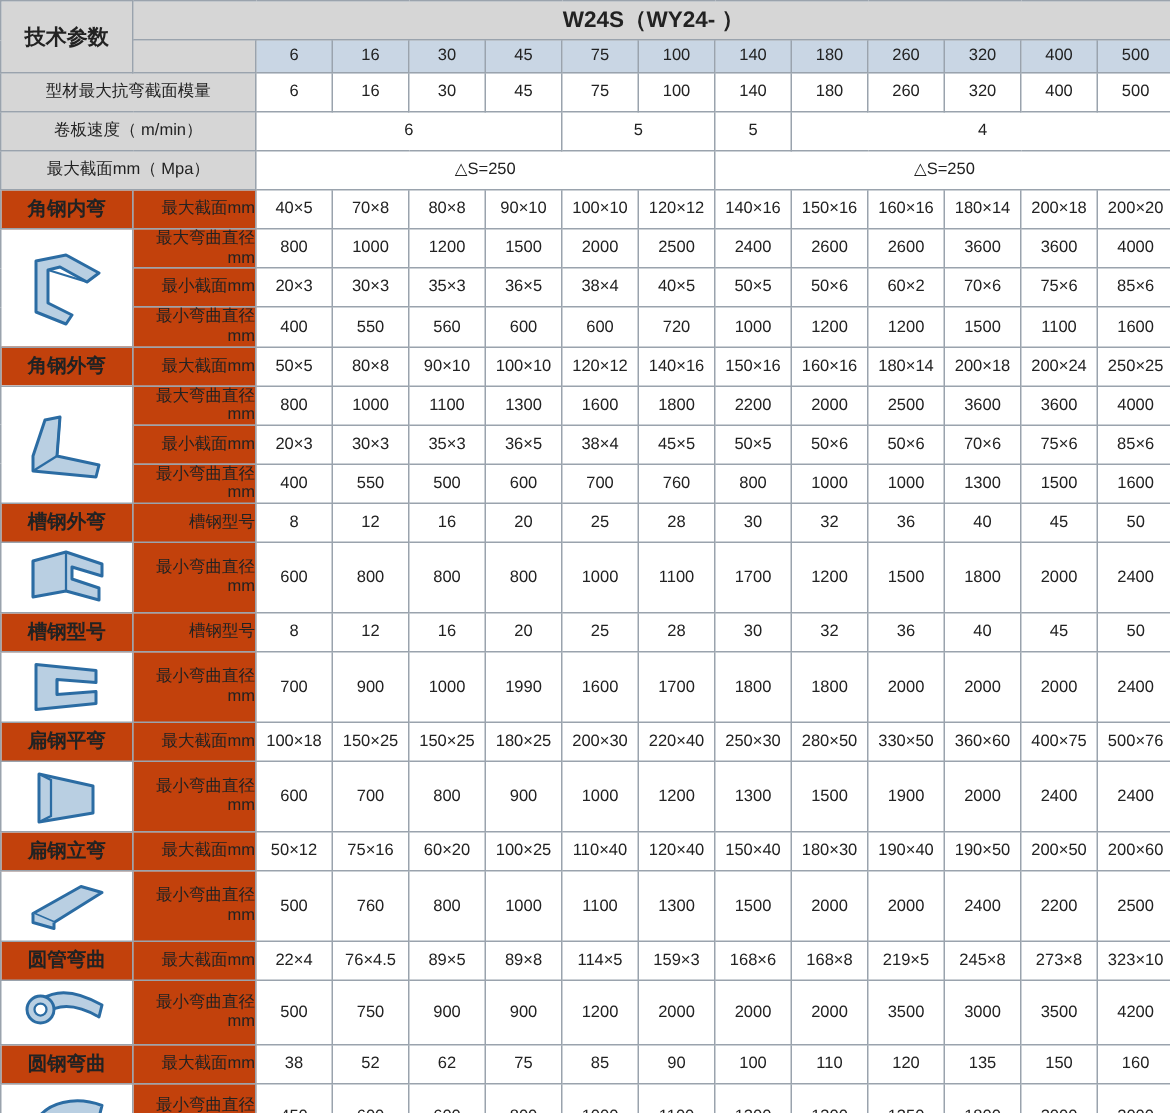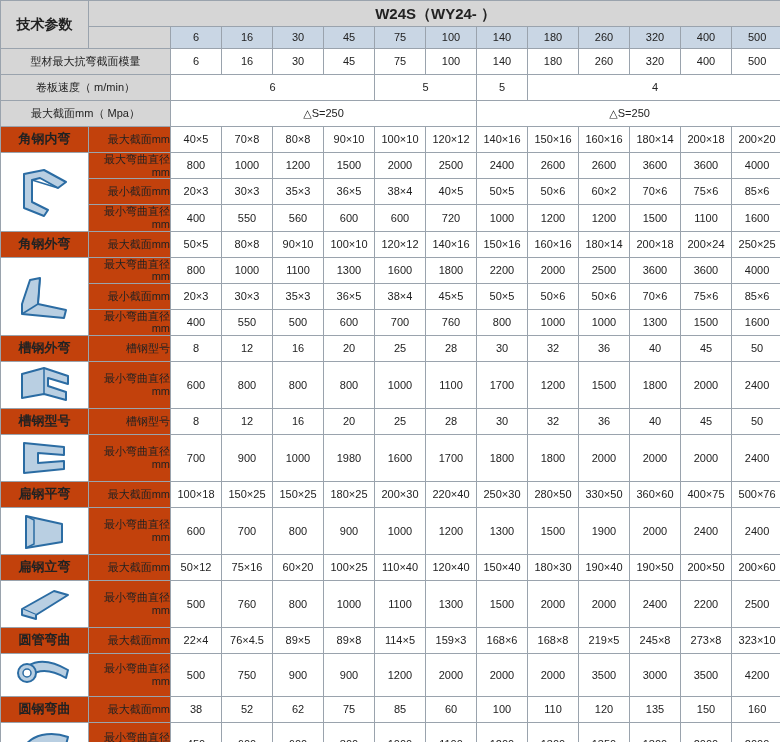--- a/index.html
+++ b/index.html
@@ -296,21 +296,21 @@
         <td class="iconcell" rowspan="1">
           <svg width="62" height="42" viewBox="0 0 62 42">
             <path d="M10 6 L50 10 L50 18 L24 16 L24 26 L50 24 L50 32 L10 36 Z" fill="#b9cfe2" stroke="#2b6ca3" stroke-width="2" stroke-linejoin="round"></path>
             <path d="M24 16 L24 26" fill="none" stroke="#2b6ca3" stroke-width="1.5"></path>
           </svg>
         </td>
         <td class="rowlbl">最小弯曲直径mm</td>
         <td class="val">700</td>
         <td class="val">900</td>
         <td class="val">1000</td>
-        <td class="val">1980</td>
+        <td class="val">1990</td>
         <td class="val">1600</td>
         <td class="val">1700</td>
         <td class="val">1800</td>
         <td class="val">1800</td>
         <td class="val">2000</td>
         <td class="val">2000</td>
         <td class="val">2000</td>
         <td class="val">2400</td>
       </tr>
       <tr class="r26">
@@ -426,21 +426,21 @@
         <td class="val">4200</td>
       </tr>
       <tr class="r26">
         <td class="grouplbl">圆钢弯曲</td>
         <td class="rowlbl">最大截面mm</td>
         <td class="val">38</td>
         <td class="val">52</td>
         <td class="val">62</td>
         <td class="val">75</td>
         <td class="val">85</td>
-        <td class="val">60</td>
+        <td class="val">90</td>
         <td class="val">100</td>
         <td class="val">110</td>
         <td class="val">120</td>
         <td class="val">135</td>
         <td class="val">150</td>
         <td class="val">160</td>
       </tr>
       <tr class="r26">
         <td class="iconcell" rowspan="1">
           <svg width="62" height="38" viewBox="0 0 62 38">

